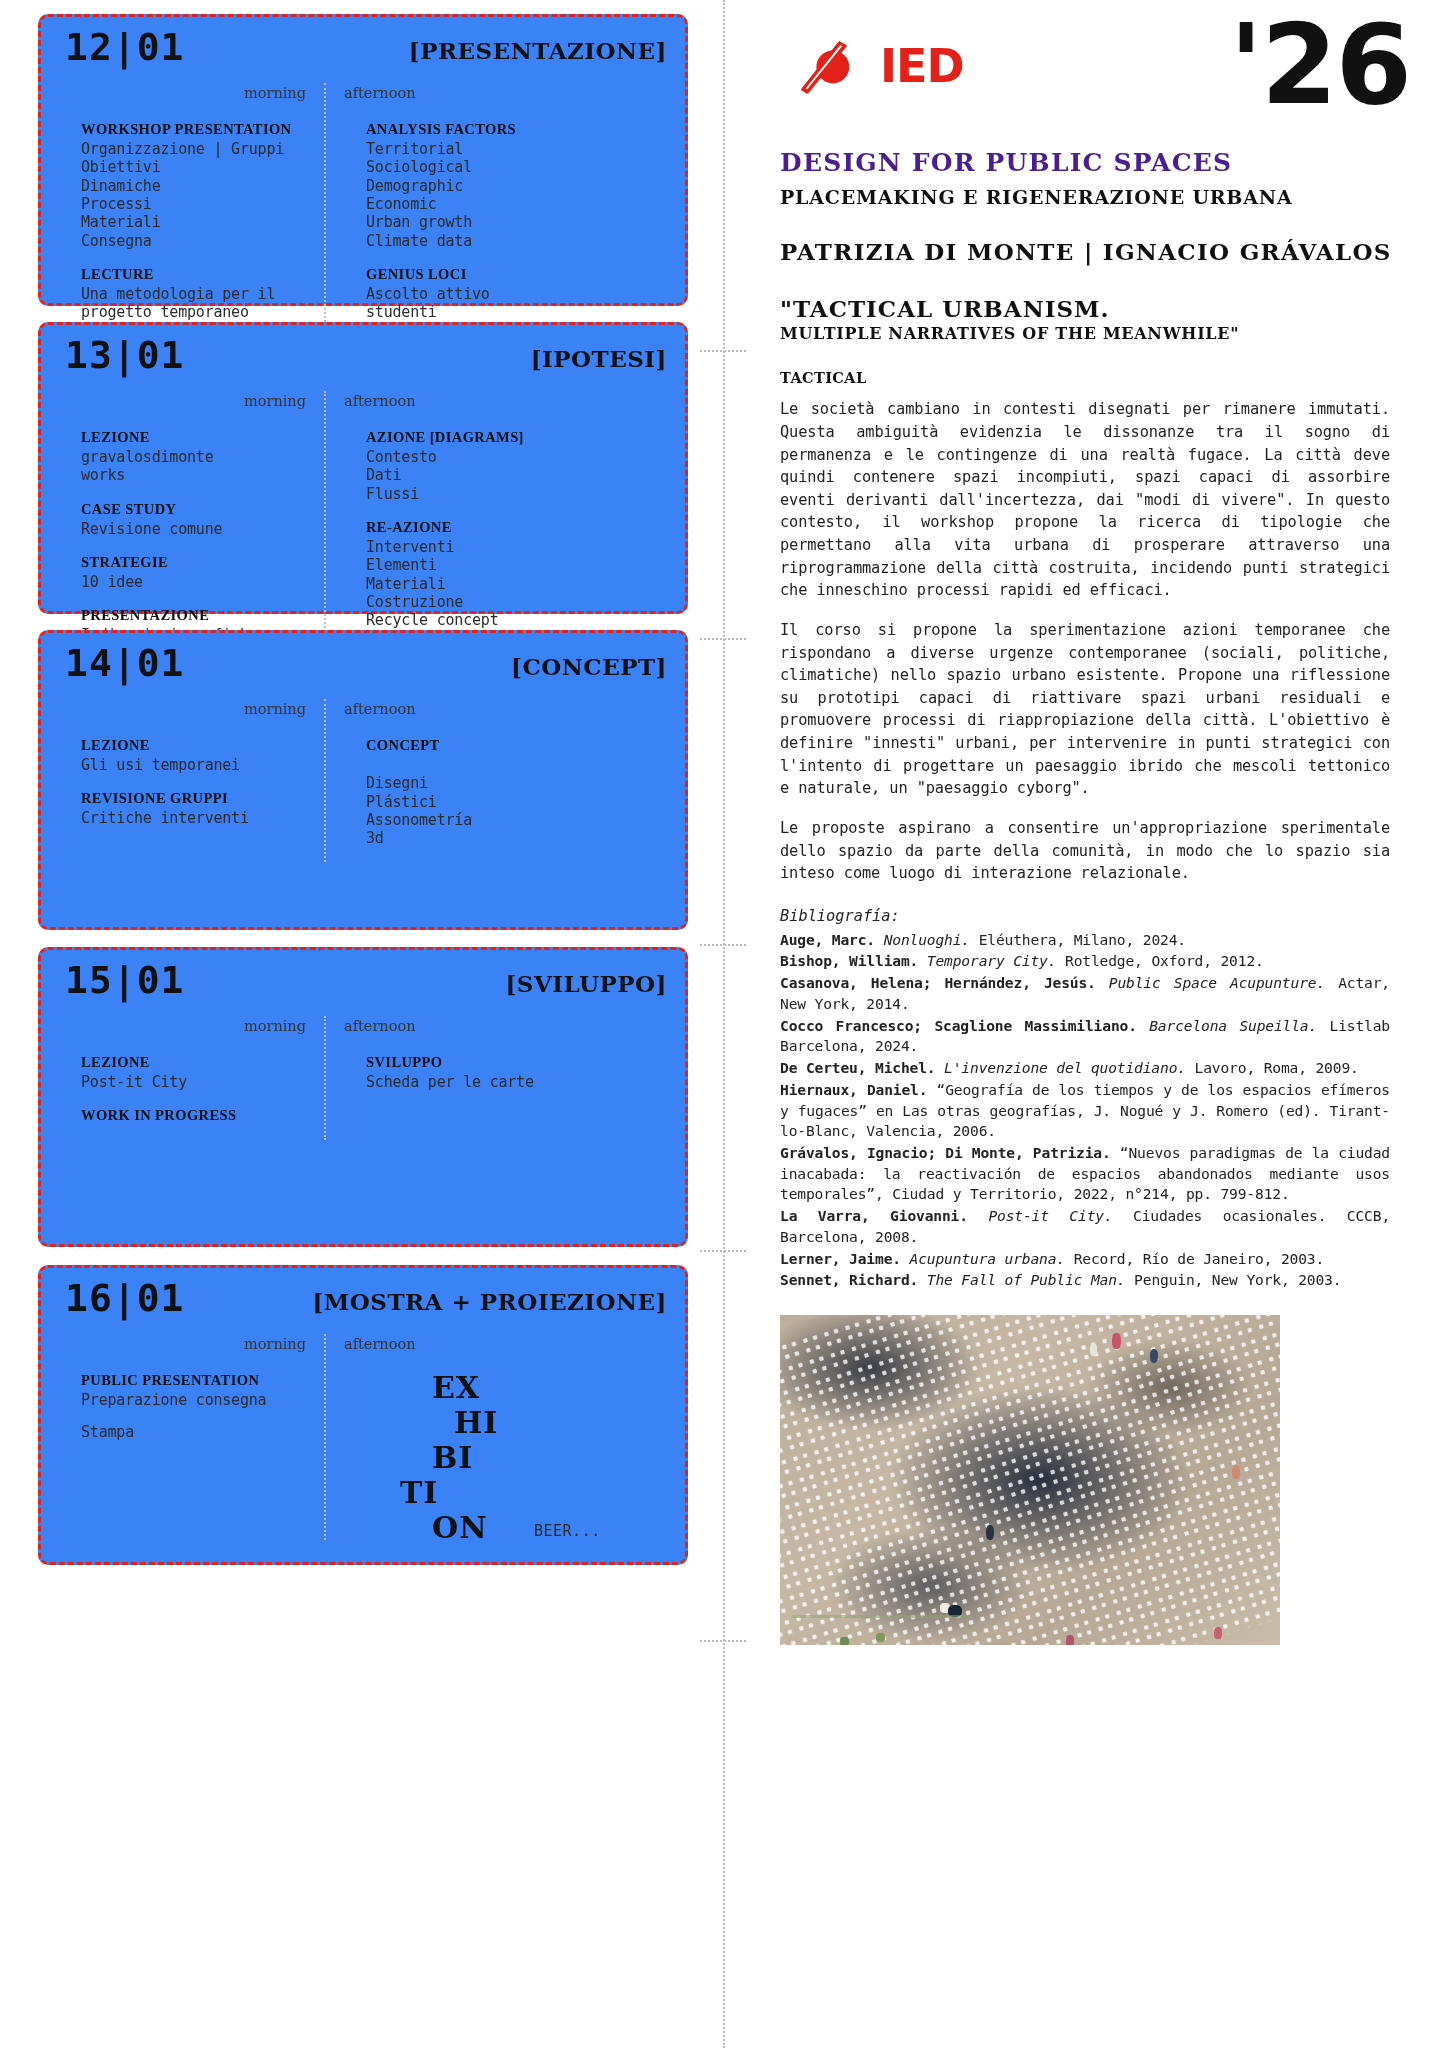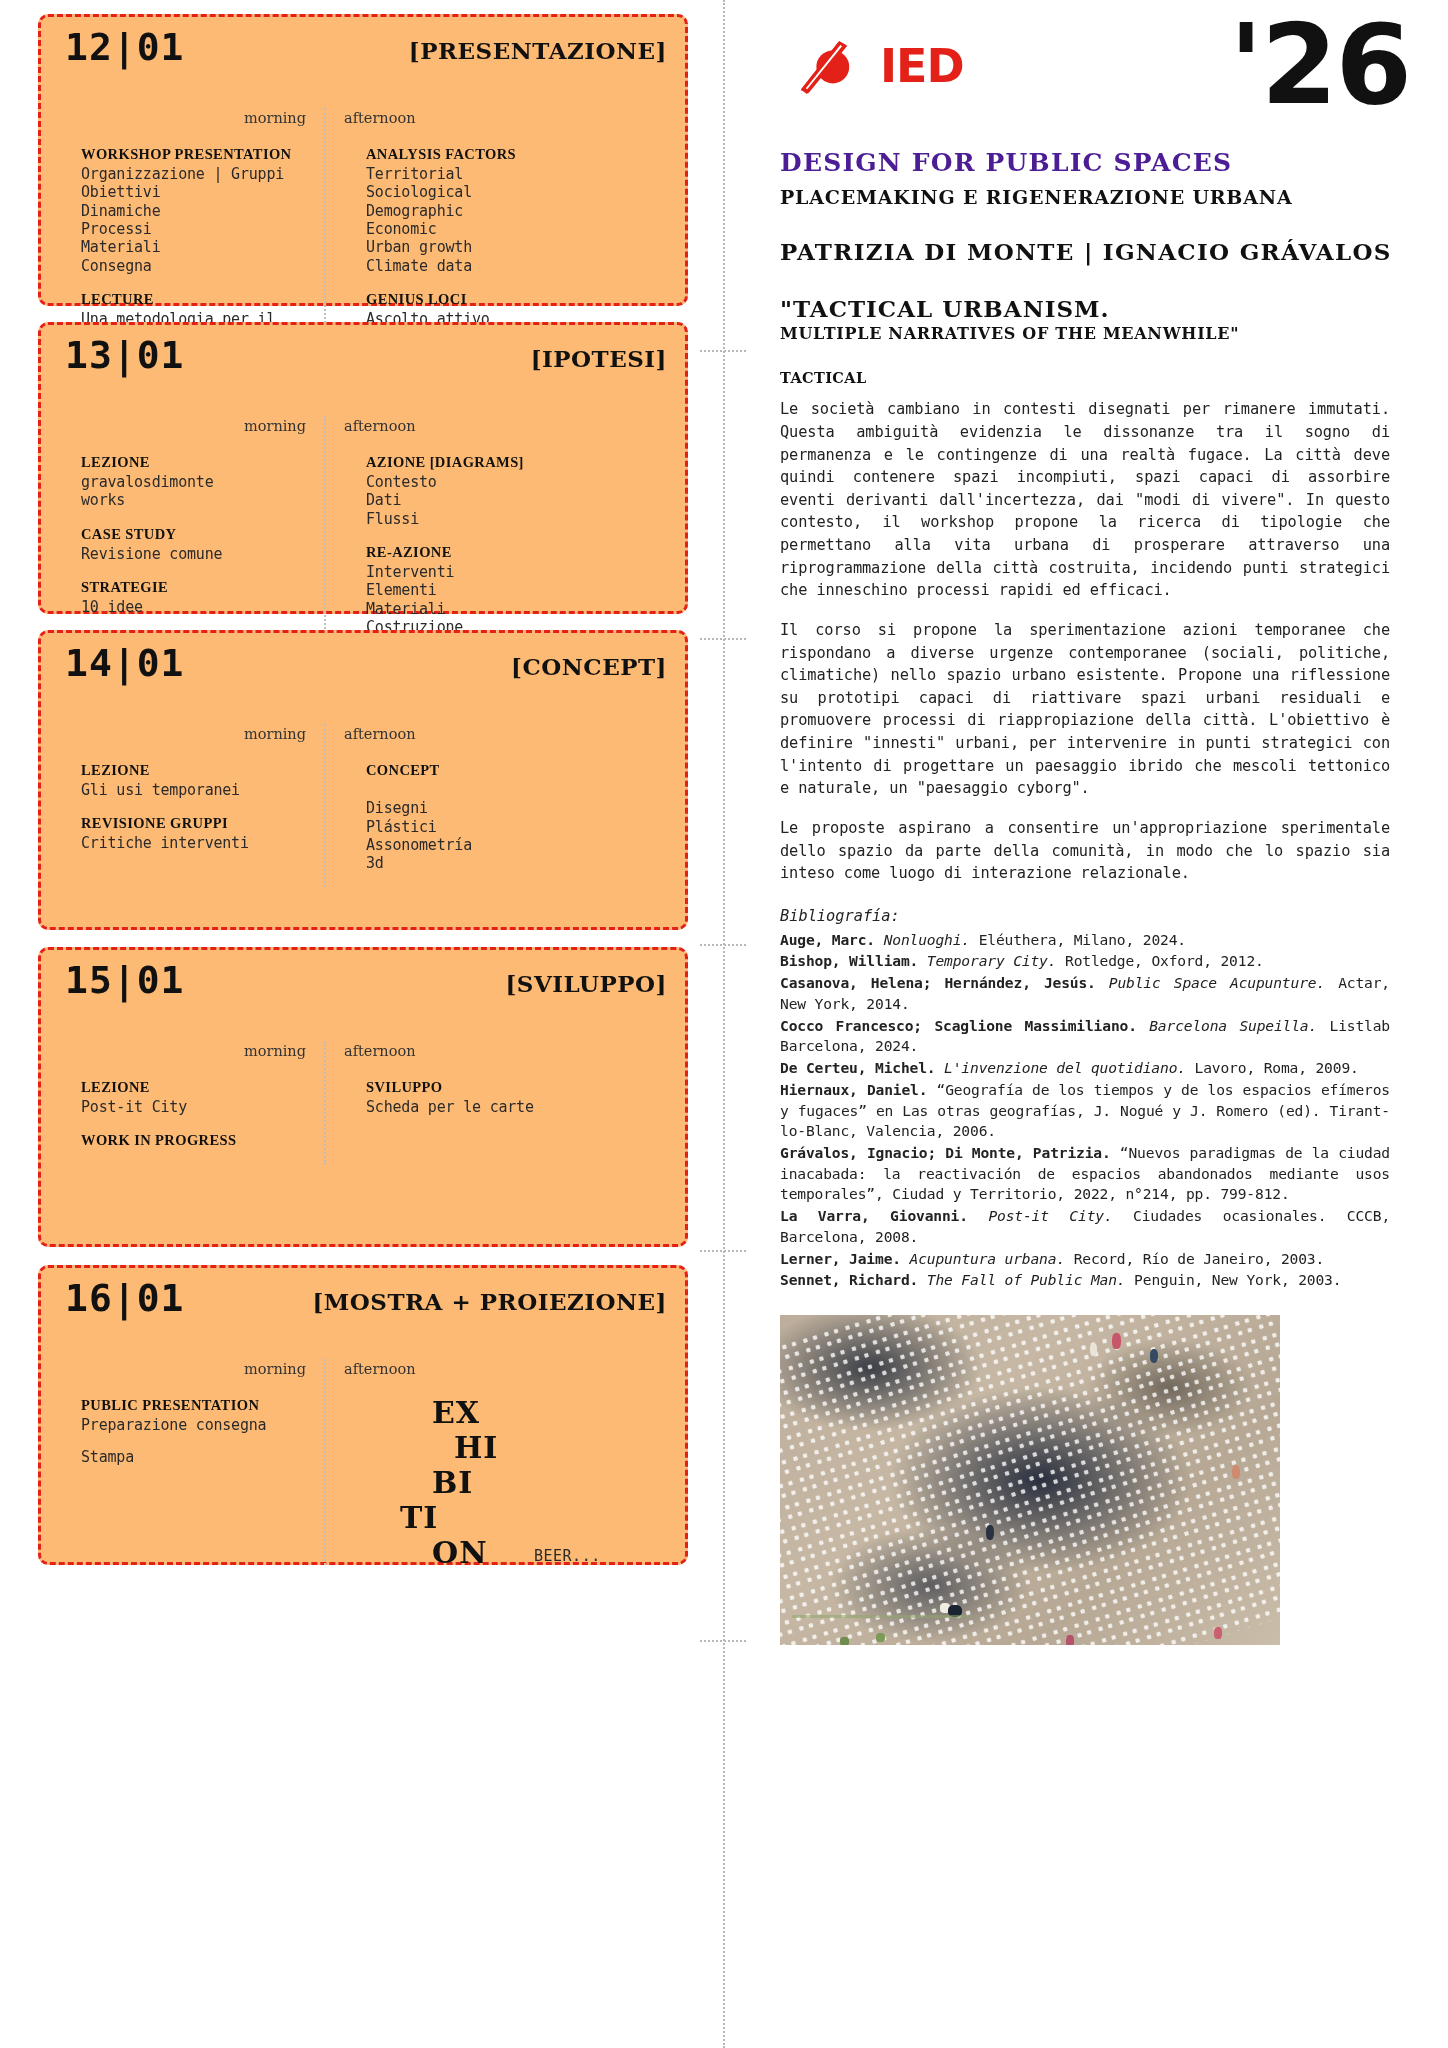--- a/index.html
+++ b/index.html
@@ -42,21 +42,21 @@
     left: 0; top: 0;
     width: 700px;
     height: 2048px;
   }
   .daycard {
     position: absolute;
     left: 38px;
     width: 650px;
     border: 3px dashed #e32118;
     border-radius: 10px;
-    background: #fdba74;
+    background: #3b82f6;
   }
   .card-head {
     position: relative;
     height: 66px;
   }
   .card-date {
     position: absolute;
     left: 24px;
     top: 8px;
     font-size: 38px;
@@ -73,21 +73,20 @@
     font-weight: bold;
     letter-spacing: 0.5px;
     color: #111;
     font-family: "DejaVu Serif", "Liberation Serif", serif;
     white-space: nowrap;
   }
   .card-body {
     position: relative;
     display: flex;
     padding: 0 0 16px 0;
-    margin-top: 25px;
   }
   .col-morning, .col-afternoon {
     position: relative;
     padding-top: 2px;
   }
   .col-morning {
     width: 283px;
     padding-right: 16px;
     text-align: left;
   }

